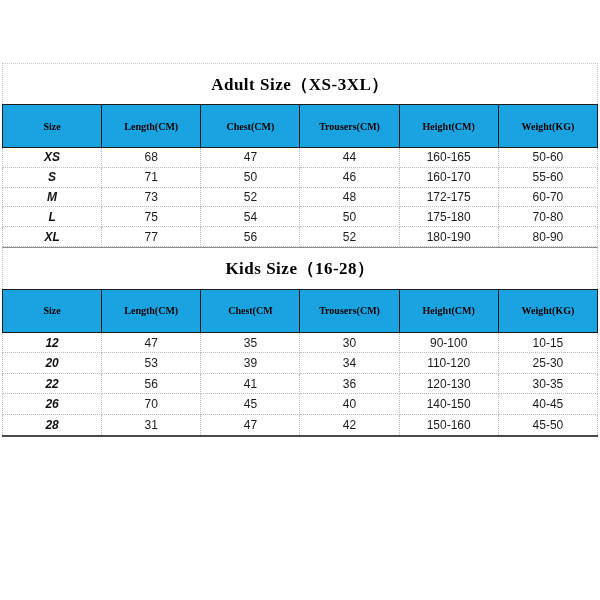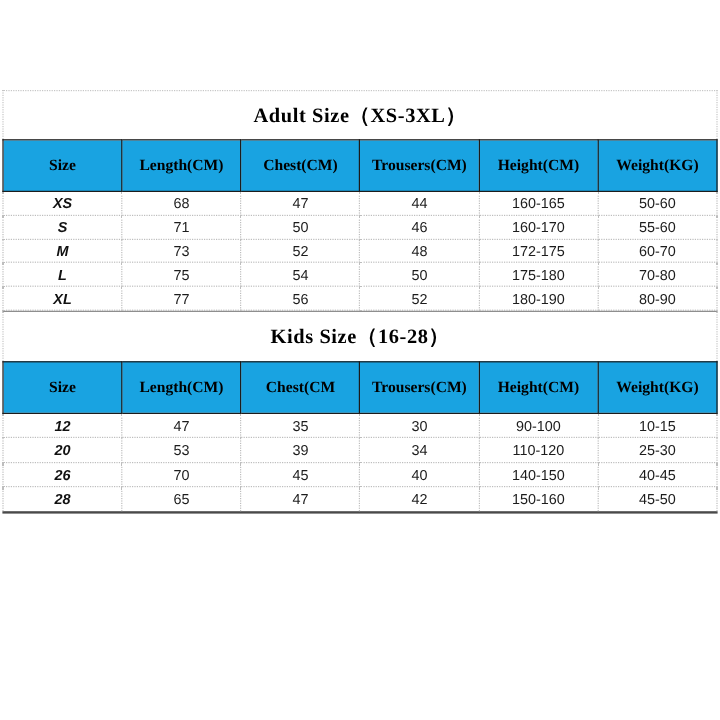--- a/index.html
+++ b/index.html
@@ -5,21 +5,21 @@
   * { box-sizing: border-box; margin: 0; padding: 0; }
   html, body {
     width: 600px; height: 600px;
     background: #ffffff;
     font-family: "Liberation Sans", sans-serif;
     position: relative;
     overflow: hidden;
   }
   .chart-wrap {
     position: absolute;
-    top: 75px;
+    top: 63px;
     left: 2px;
     width: 596px;
     border-bottom: 2px solid #4a4a4a;
   }
   .section-title {
     height: 41px;
     display: flex;
     align-items: center;
     justify-content: center;
     font-family: "Liberation Serif", serif;
@@ -41,21 +41,21 @@
   table {
     border-collapse: collapse;
     width: 100%;
     table-layout: fixed;
   }
   th {
     background: #19a3e1;
     border: 1px solid #1c1c1c;
     height: 43px;
     font-family: "Liberation Serif", serif;
-    font-size: 13px;
+    font-size: 10px;
     font-weight: bold;
     color: #000000;
     text-align: center;
     vertical-align: middle;
   }
   td {
     border: 1px dotted #bdbdbd;
     text-align: center;
     vertical-align: middle;
     font-size: 12px;
@@ -154,30 +154,38 @@
           </tr>
           <tr>
             <td class="size-col">20</td>
             <td>53</td>
             <td>39</td>
             <td>34</td>
             <td>110-120</td>
             <td>25-30</td>
           </tr>
           <tr>
+            <td class="size-col">22</td>
+            <td>56</td>
+            <td>41</td>
+            <td>36</td>
+            <td>120-130</td>
+            <td>30-35</td>
+          </tr>
+          <tr>
             <td class="size-col">26</td>
             <td>70</td>
             <td>45</td>
             <td>40</td>
             <td>140-150</td>
             <td>40-45</td>
           </tr>
           <tr>
             <td class="size-col">28</td>
-            <td>65</td>
+            <td>31</td>
             <td>47</td>
             <td>42</td>
             <td>150-160</td>
             <td>45-50</td>
           </tr>
         </tbody>
     </table>
   </div>
 
 </div>

